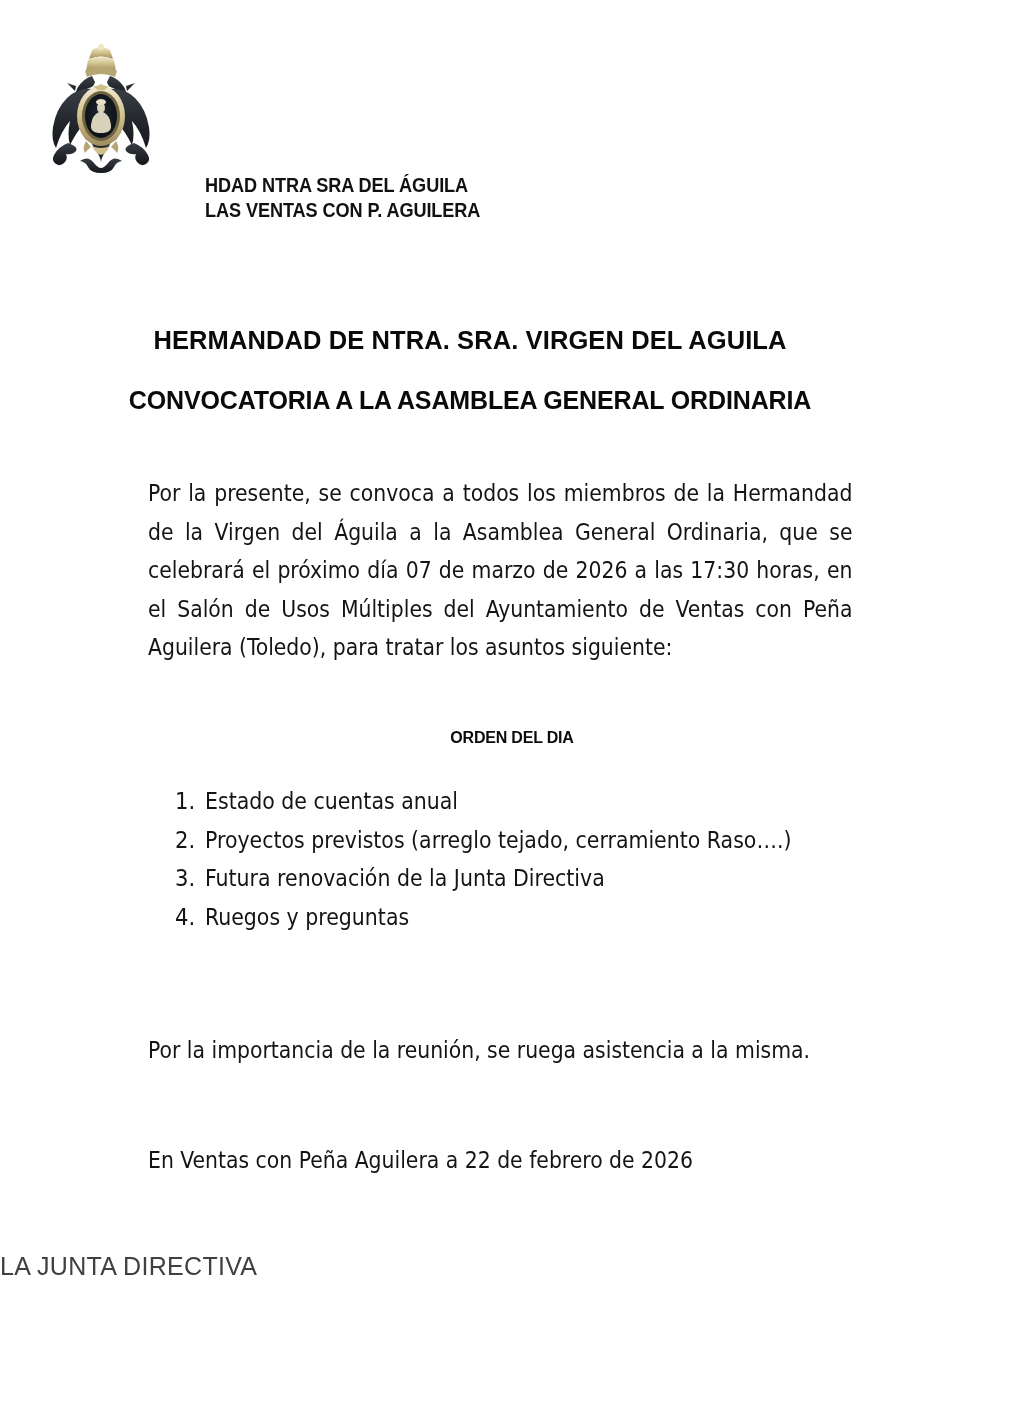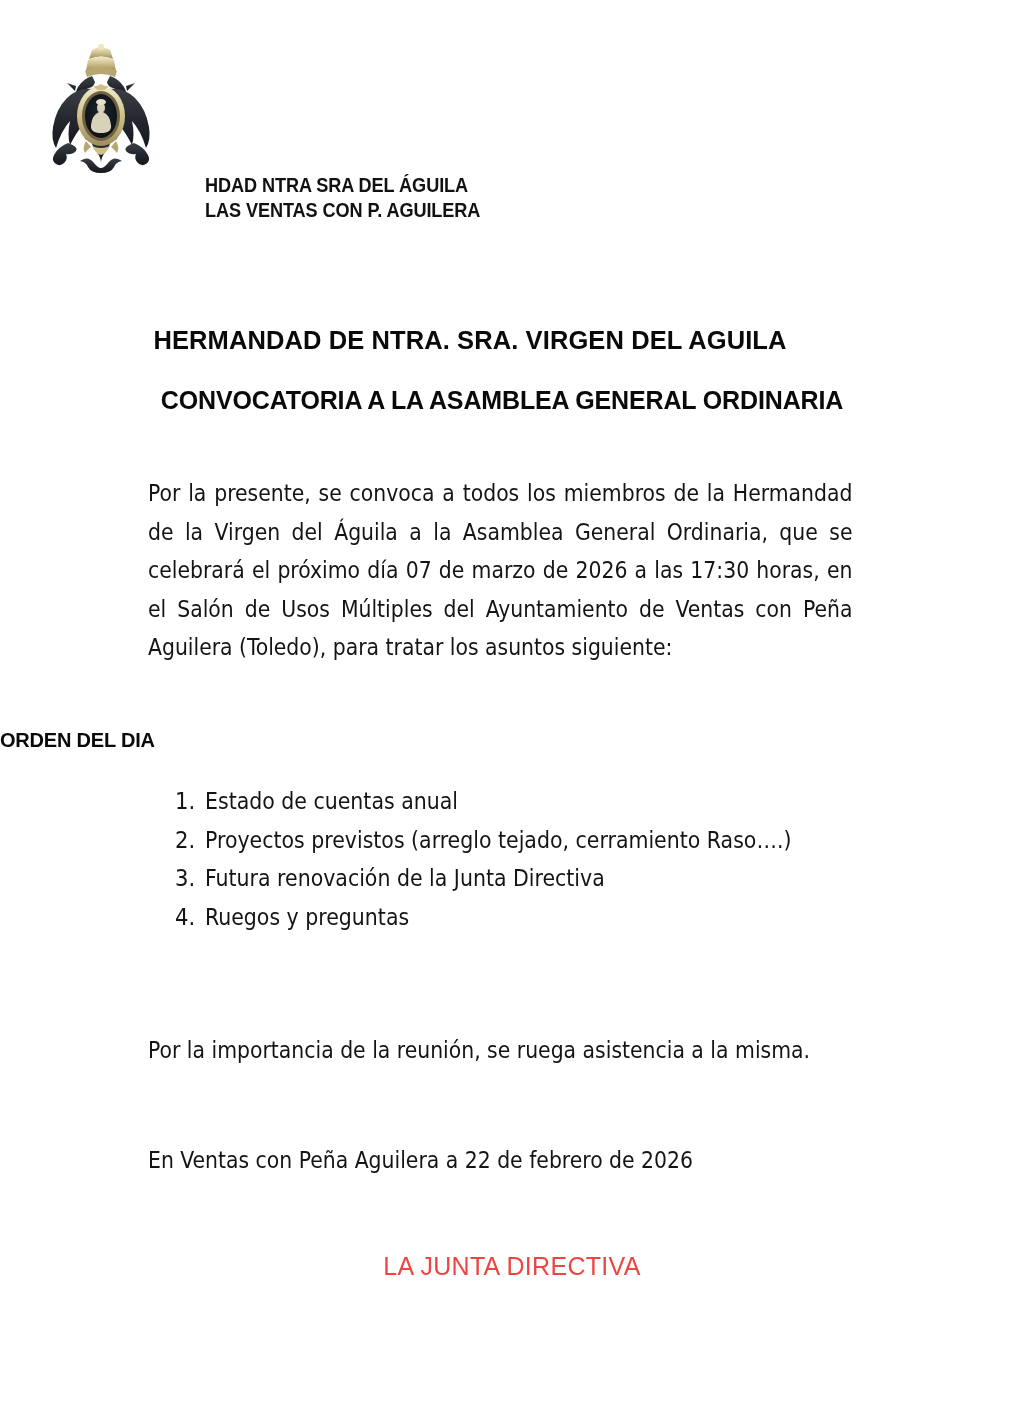--- a/index.html
+++ b/index.html
@@ -72,21 +72,20 @@
   }
   #title-main {
     top: 309px;
     font-size: 25.5px;
     letter-spacing: 0.1px;
   }
   #title-sub {
     top: 365px;
     font-size: 25px;
     letter-spacing: -0.15px;
-    padding-left: 32px;
   }
 
   
   .body-block {
     position: absolute;
     left: 148px;
     width: 730px;
   }
   .body-para {
     font-family: "DejaVu Sans Condensed", "Liberation Sans Narrow", "Liberation Sans", sans-serif;
@@ -101,24 +100,24 @@
     text-align: justify;
     text-justify: inter-word;
   }
 
   
   #agenda-heading {
     position: absolute;
     left: 0;
     top: 729px;
     width: 1024px;
-    text-align: left;
+    text-align: center;
     font-family: "Liberation Sans Narrow", "Liberation Sans", sans-serif;
     font-weight: bold;
-    font-size: 20px;
+    font-size: 16px;
     letter-spacing: -0.2px;
     color: #0a0a0a;
     white-space: nowrap;
   }
 
   #agenda-list {
     position: absolute;
     left: 175px;
     top: 782px;
     width: 760px;
@@ -155,25 +154,25 @@
     top: 1141px;
     text-align: left;
     white-space: nowrap;
   }
 
   #signature {
     position: absolute;
     left: 0;
     top: 1252px;
     width: 1024px;
-    text-align: center;
+    text-align: left;
     font-family: "Liberation Sans", "DejaVu Sans", sans-serif;
     font-size: 25px;
     letter-spacing: 0.3px;
-    color: #ef4444;
+    color: #404040;
     white-space: nowrap;
   }
 </style>
 </head>
 <body>
 
 <div class="page">
 
   <header class="letterhead">
 

